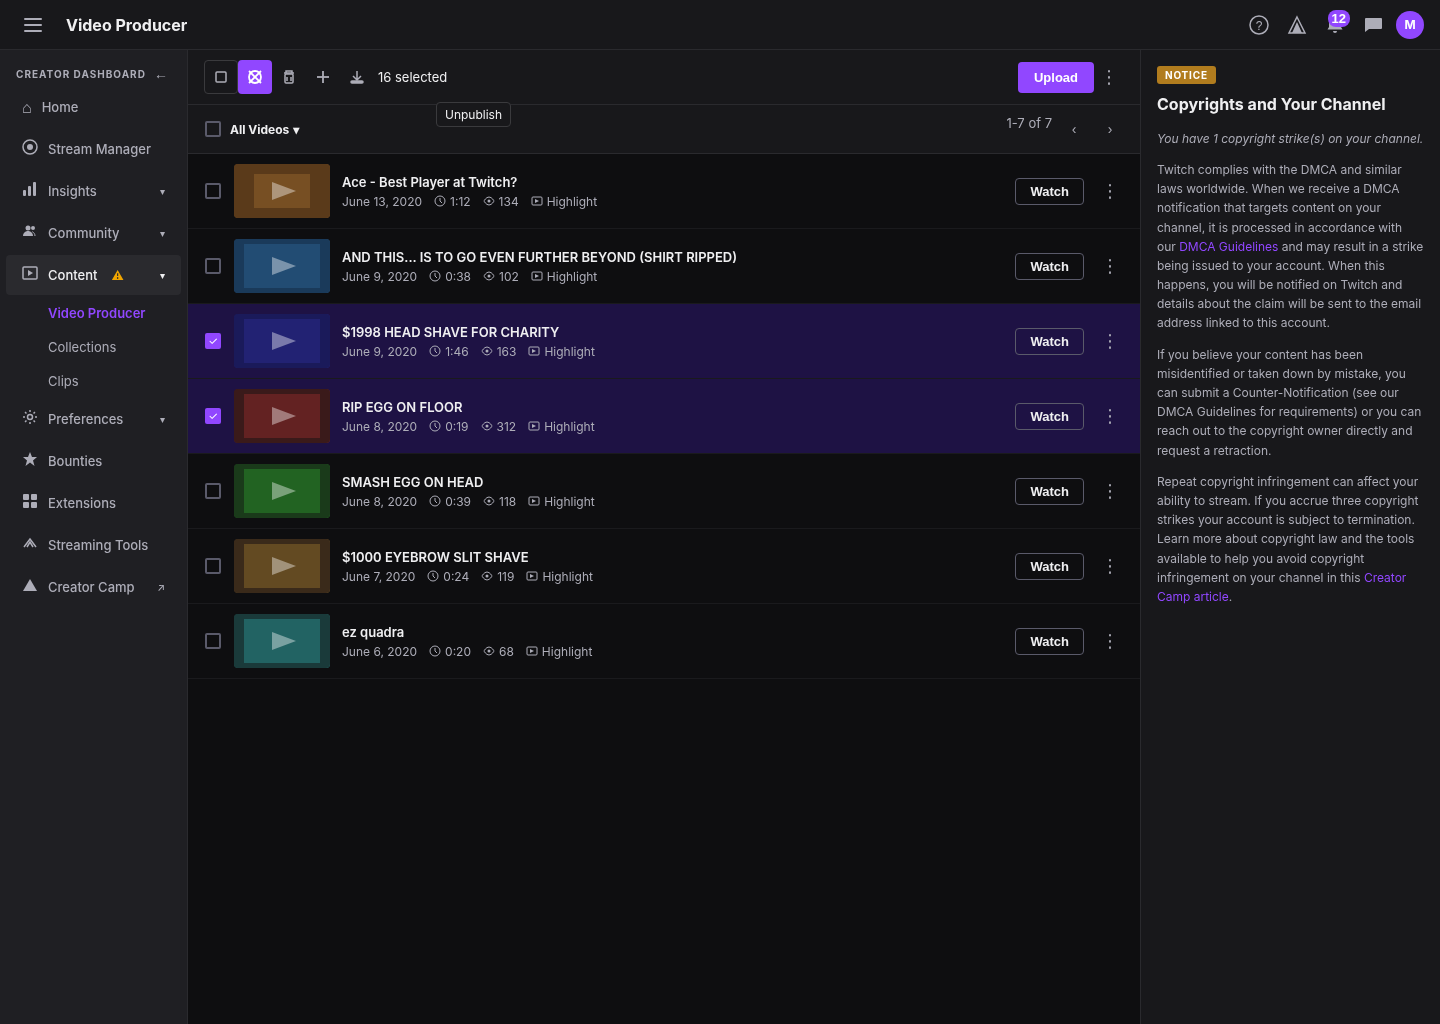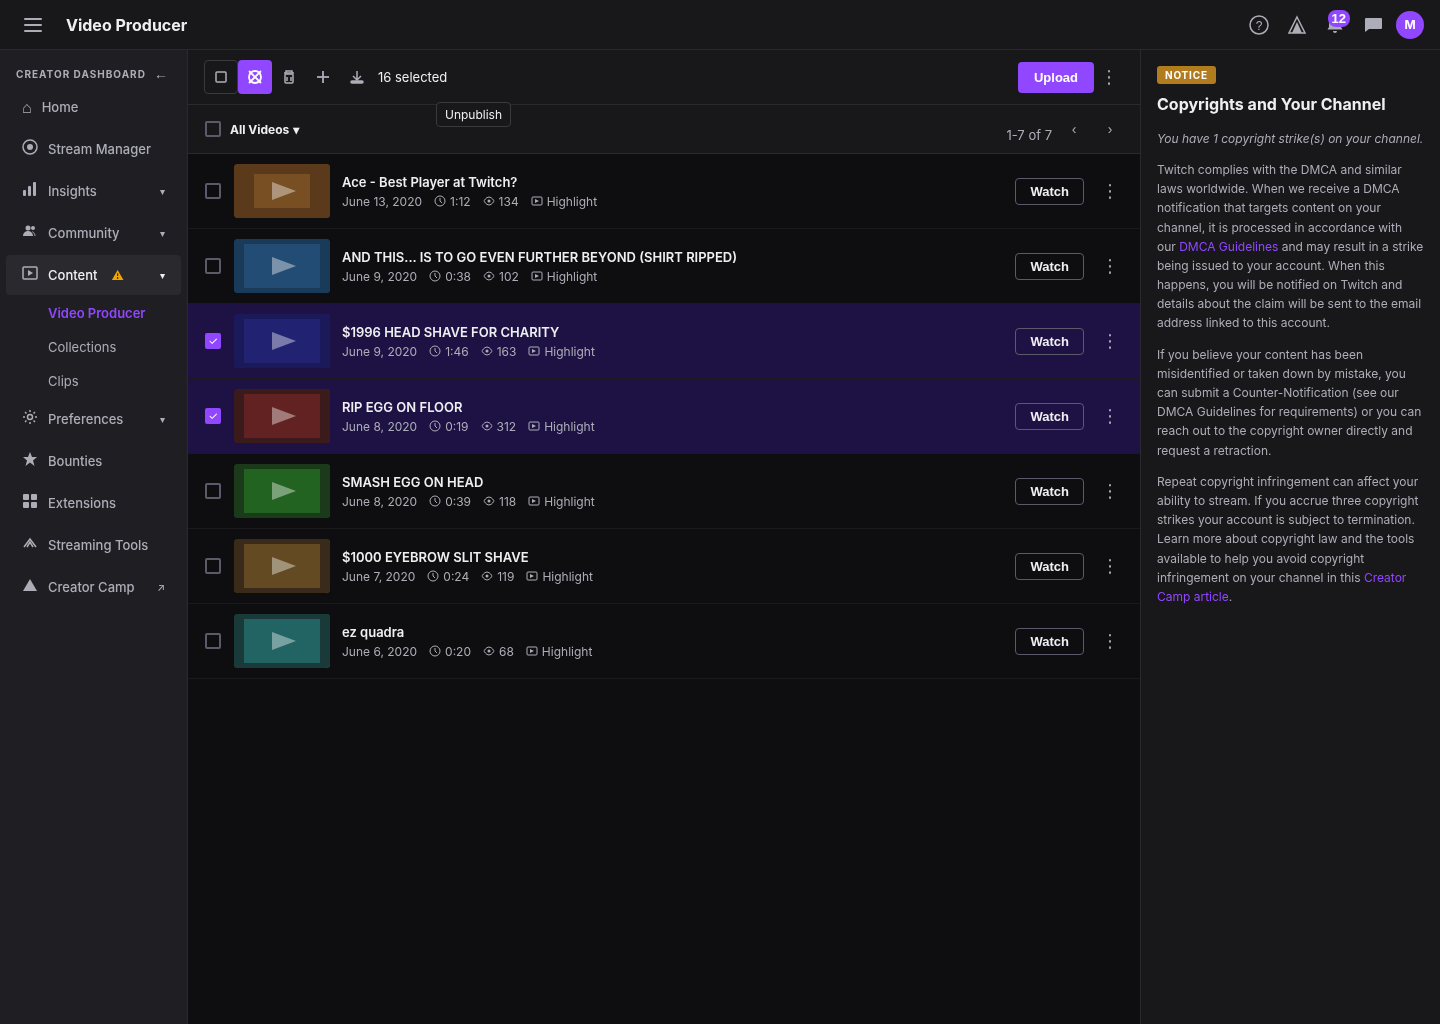--- a/index.html
+++ b/index.html
@@ -252,21 +252,21 @@
       font-weight: 700;
       color: #efeff1;
       display: flex;
       align-items: center;
       gap: 4px;
       cursor: pointer;
     }
     .pagination {
       margin-left: auto;
       display: flex;
-      align-items: flex-end;
+      align-items: flex-start;
       gap: 8px;
       color: #adadb8;
       font-size: 13px;
     }
     .pagination-btn {
       width: 28px;
       height: 28px;
       display: flex;
       align-items: center;
       justify-content: center;
@@ -746,21 +746,21 @@
               <div class="checkbox-selected">✓</div>
             </div>
             <div class="video-thumbnail thumb-3">
               <svg width="96" height="54" viewBox="0 0 96 54">
                   <rect width="96" height="54" fill="#1a1a5a"></rect>
                   <rect x="10" y="5" width="76" height="44" fill="#2a2a8b" opacity="0.5"></rect>
                   <polygon points="38,18 62,27 38,36" fill="rgba(255,255,255,0.4)"></polygon>
                 </svg>
             </div>
             <div class="video-info">
-              <div class="video-title">$1996 HEAD SHAVE FOR CHARITY</div>
+              <div class="video-title">$1998 HEAD SHAVE FOR CHARITY</div>
               <div class="video-meta">
                 <span>June 9, 2020</span>
                 <span class="meta-item">
                   <svg width="12" height="12" viewBox="0 0 12 12" fill="#adadb8">
                       <circle cx="6" cy="6" r="5" stroke="#adadb8" stroke-width="1" fill="none"></circle>
                       <path d="M6 3v3l2 2" stroke="#adadb8" stroke-width="1" fill="none"></path>
                     </svg>
                   <span>1:46</span>
                 </span>
                 <span class="meta-item">

